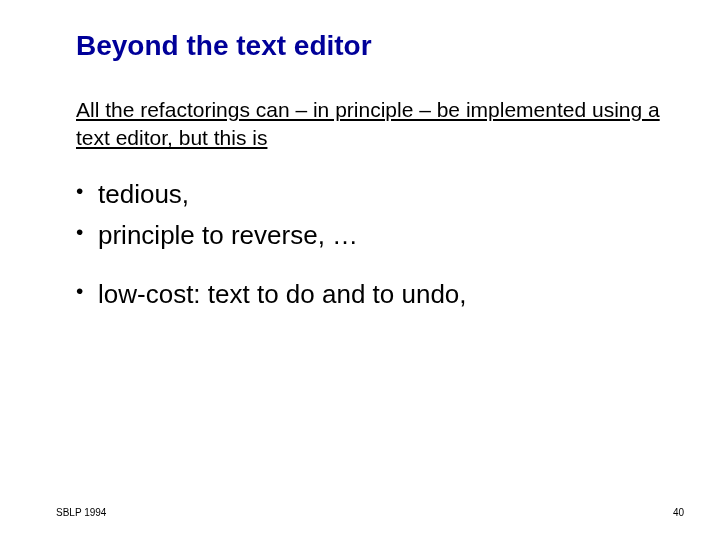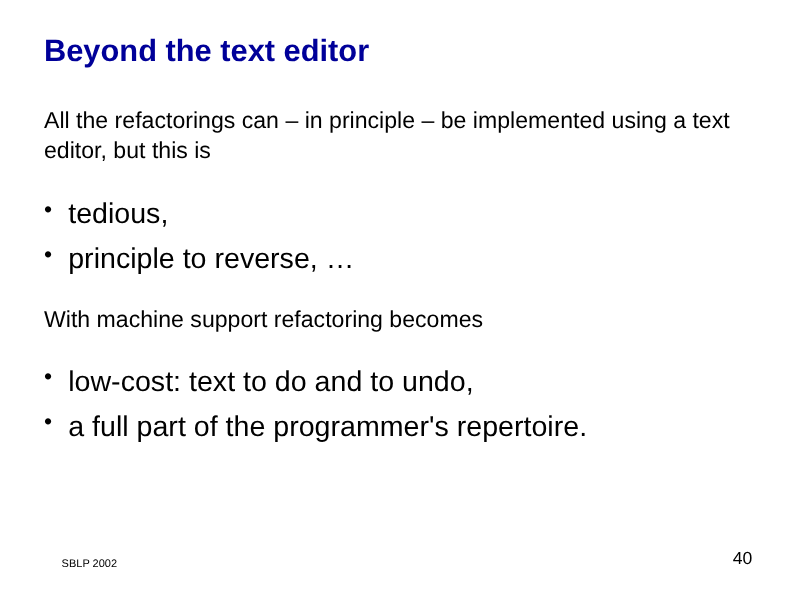--- a/index.html
+++ b/index.html
@@ -10,33 +10,34 @@
     background: #ffffff;
     font-family: Verdana, Geneva, sans-serif;
     color: #000000;
     overflow: hidden;
   }
   .slide {
     position: relative;
     box-sizing: border-box;
     width: 720px;
     height: 540px;
-    padding: 30px 56px 0 40px;
+    padding: 30px 56px 0 76px;
   }
   .title {
     color: #000099;
     font-weight: bold;
     font-size: 28px;
     margin: 0 0 34px 0;
     letter-spacing: 0px;
   }
   .para {
     font-size: 21px;
     line-height: 1.35;
     margin: 0 0 24px 0;
+    text-decoration: underline;
   }
   ul.bullets {
     list-style: none;
     padding: 0;
     margin: 0 0 24px 0;
   }
   ul.bullets li {
     font-size: 26px;
     line-height: 1.35;
     padding-left: 22px;
@@ -55,39 +56,37 @@
     position: absolute;
     left: 56px;
     bottom: 22px;
     font-size: 10px;
     color: #000000;
   }
   .footer-right {
     position: absolute;
     right: 36px;
     bottom: 22px;
-    font-size: 16px;
+    font-size: 10px;
     color: #000000;
   }
 </style>
 </head>
 <body>
 
 <div class="slide">
   <h1 class="title">Beyond the text editor</h1>
 
   <p class="para">All the refactorings can – in principle – be implemented using a text editor, but this is</p>
 
   <ul class="bullets">
     <li>tedious,</li>
     <li>principle to reverse, …</li>
   </ul>
 
-  <p class="para">With machine support refactoring becomes</p>
 
   <ul class="bullets">
     <li>low-cost: text to do and to undo,</li>
-    <li>a full part of the programmer's repertoire.</li>
   </ul>
 
-  <div class="footer-left">SBLP 2002</div>
+  <div class="footer-left">SBLP 1994</div>
   <div class="footer-right">40</div>
 </div>
 
 </body></html>

